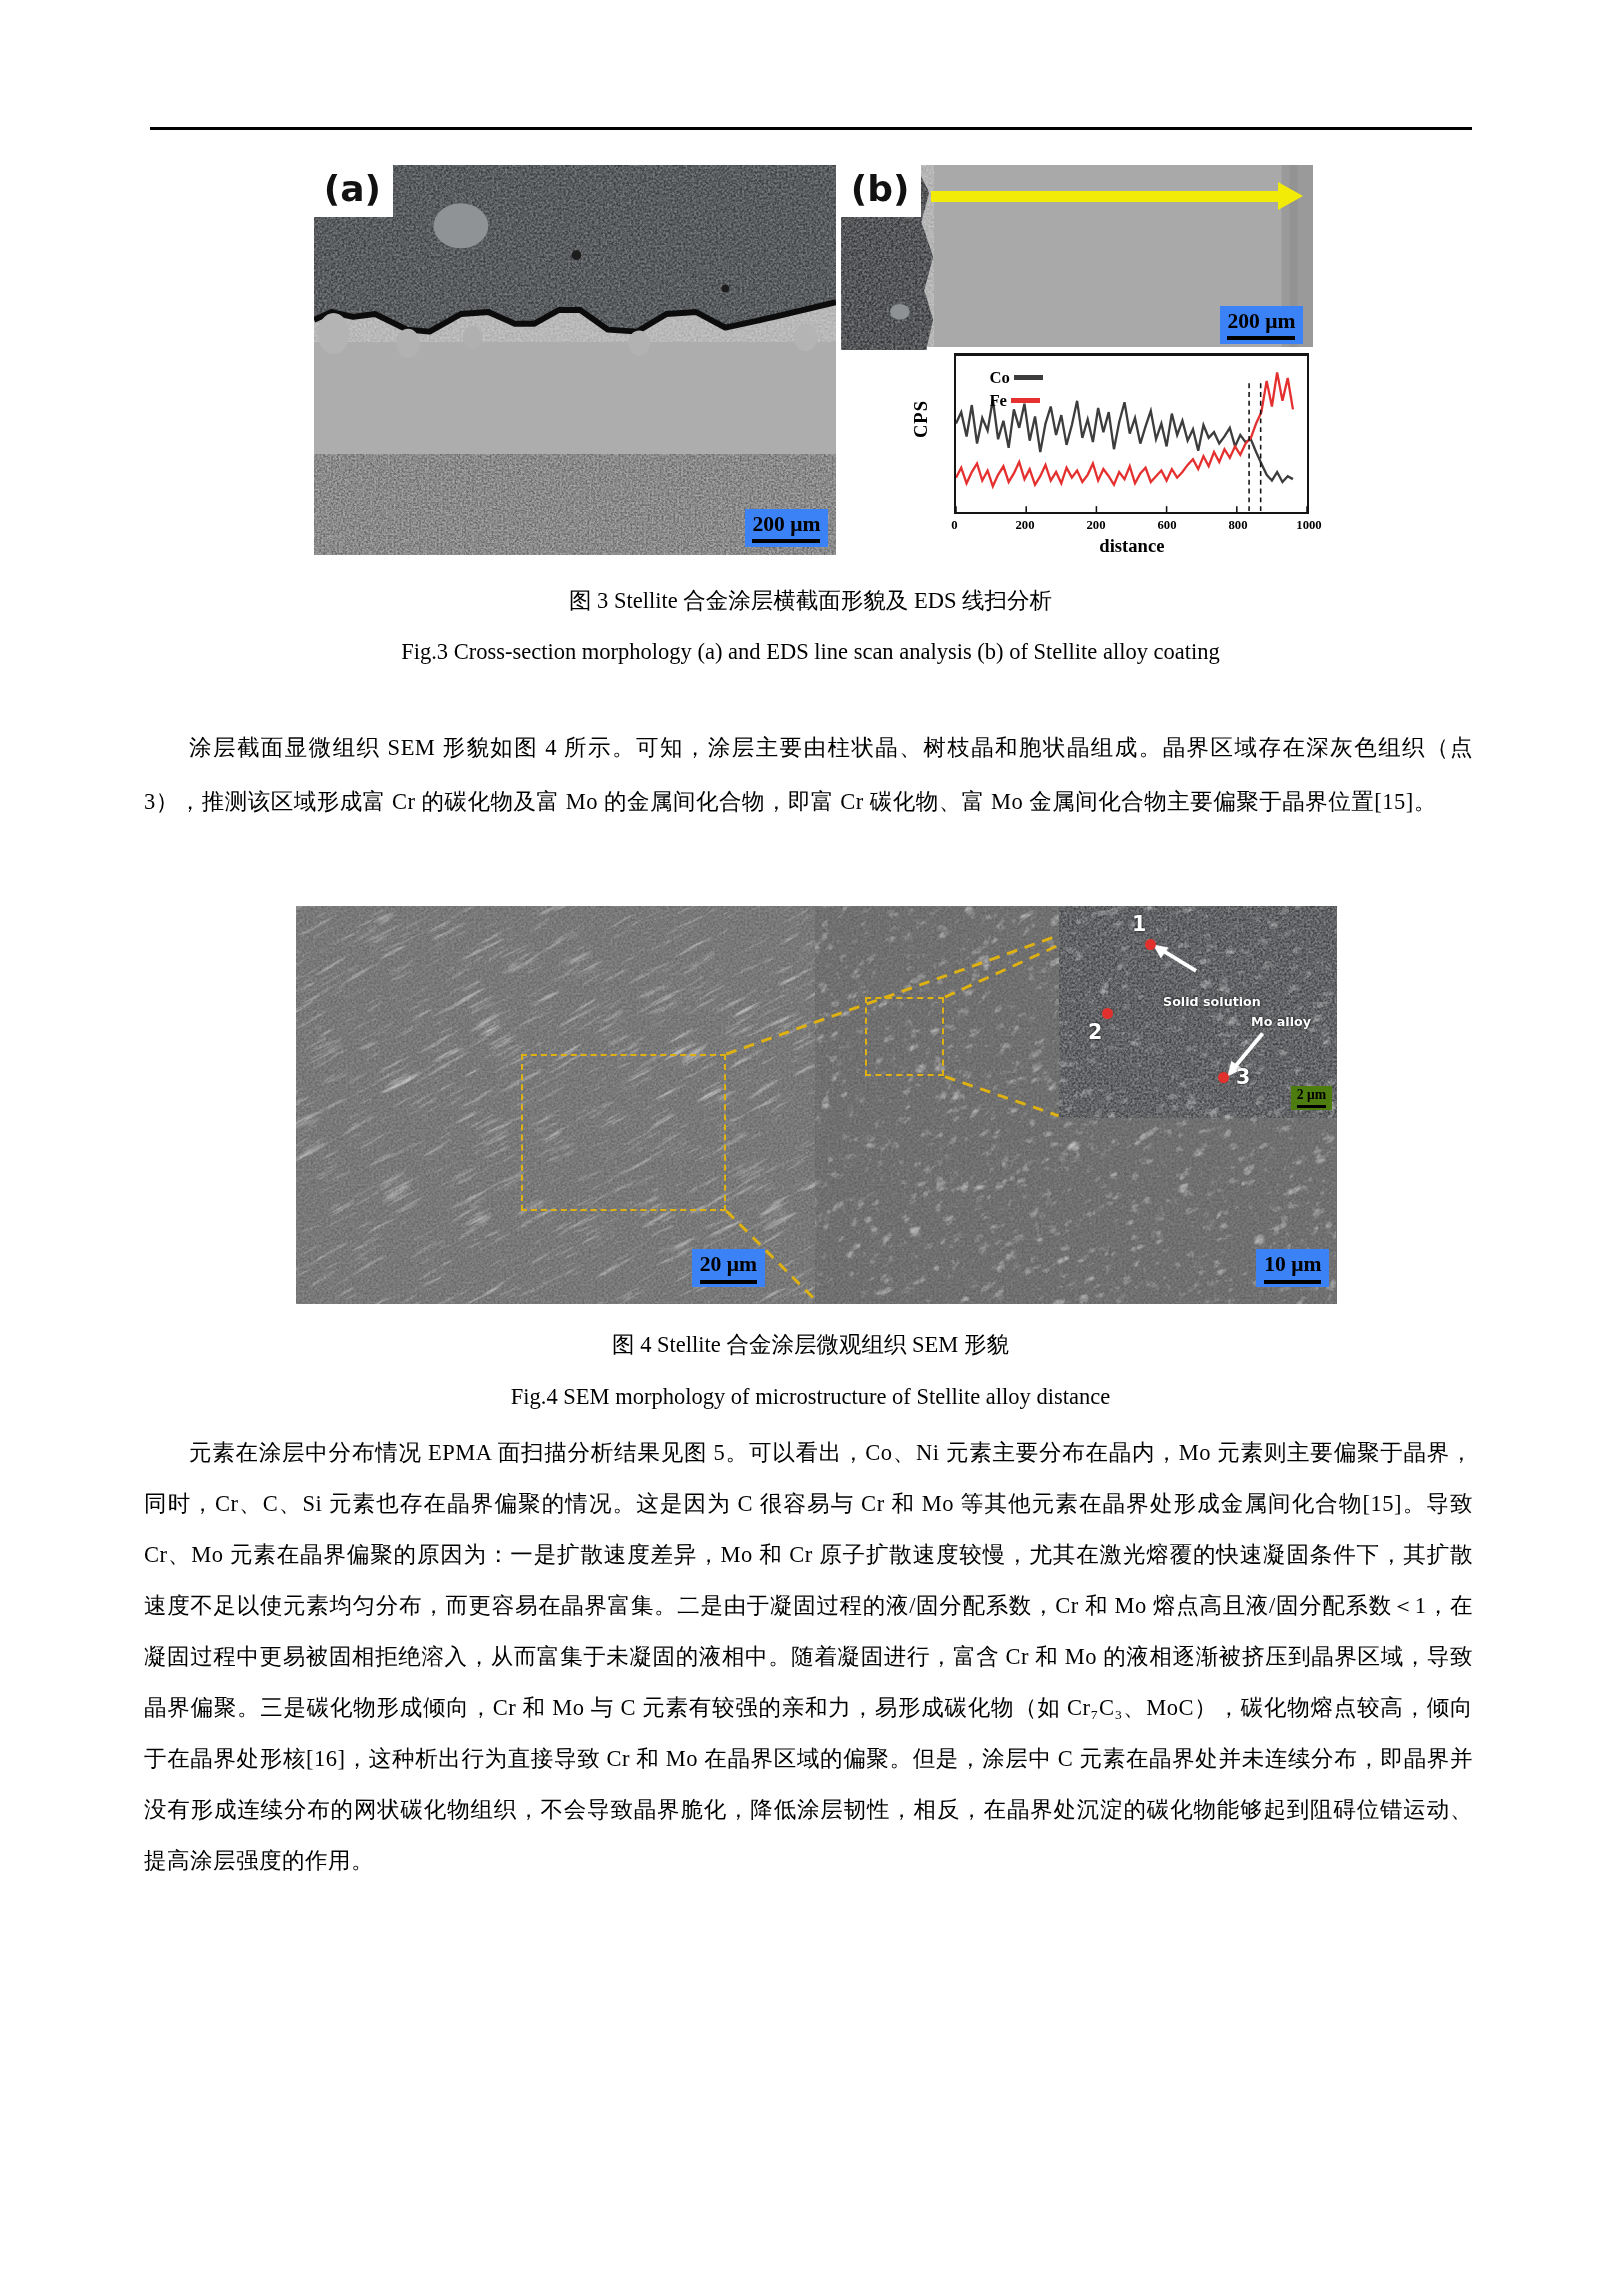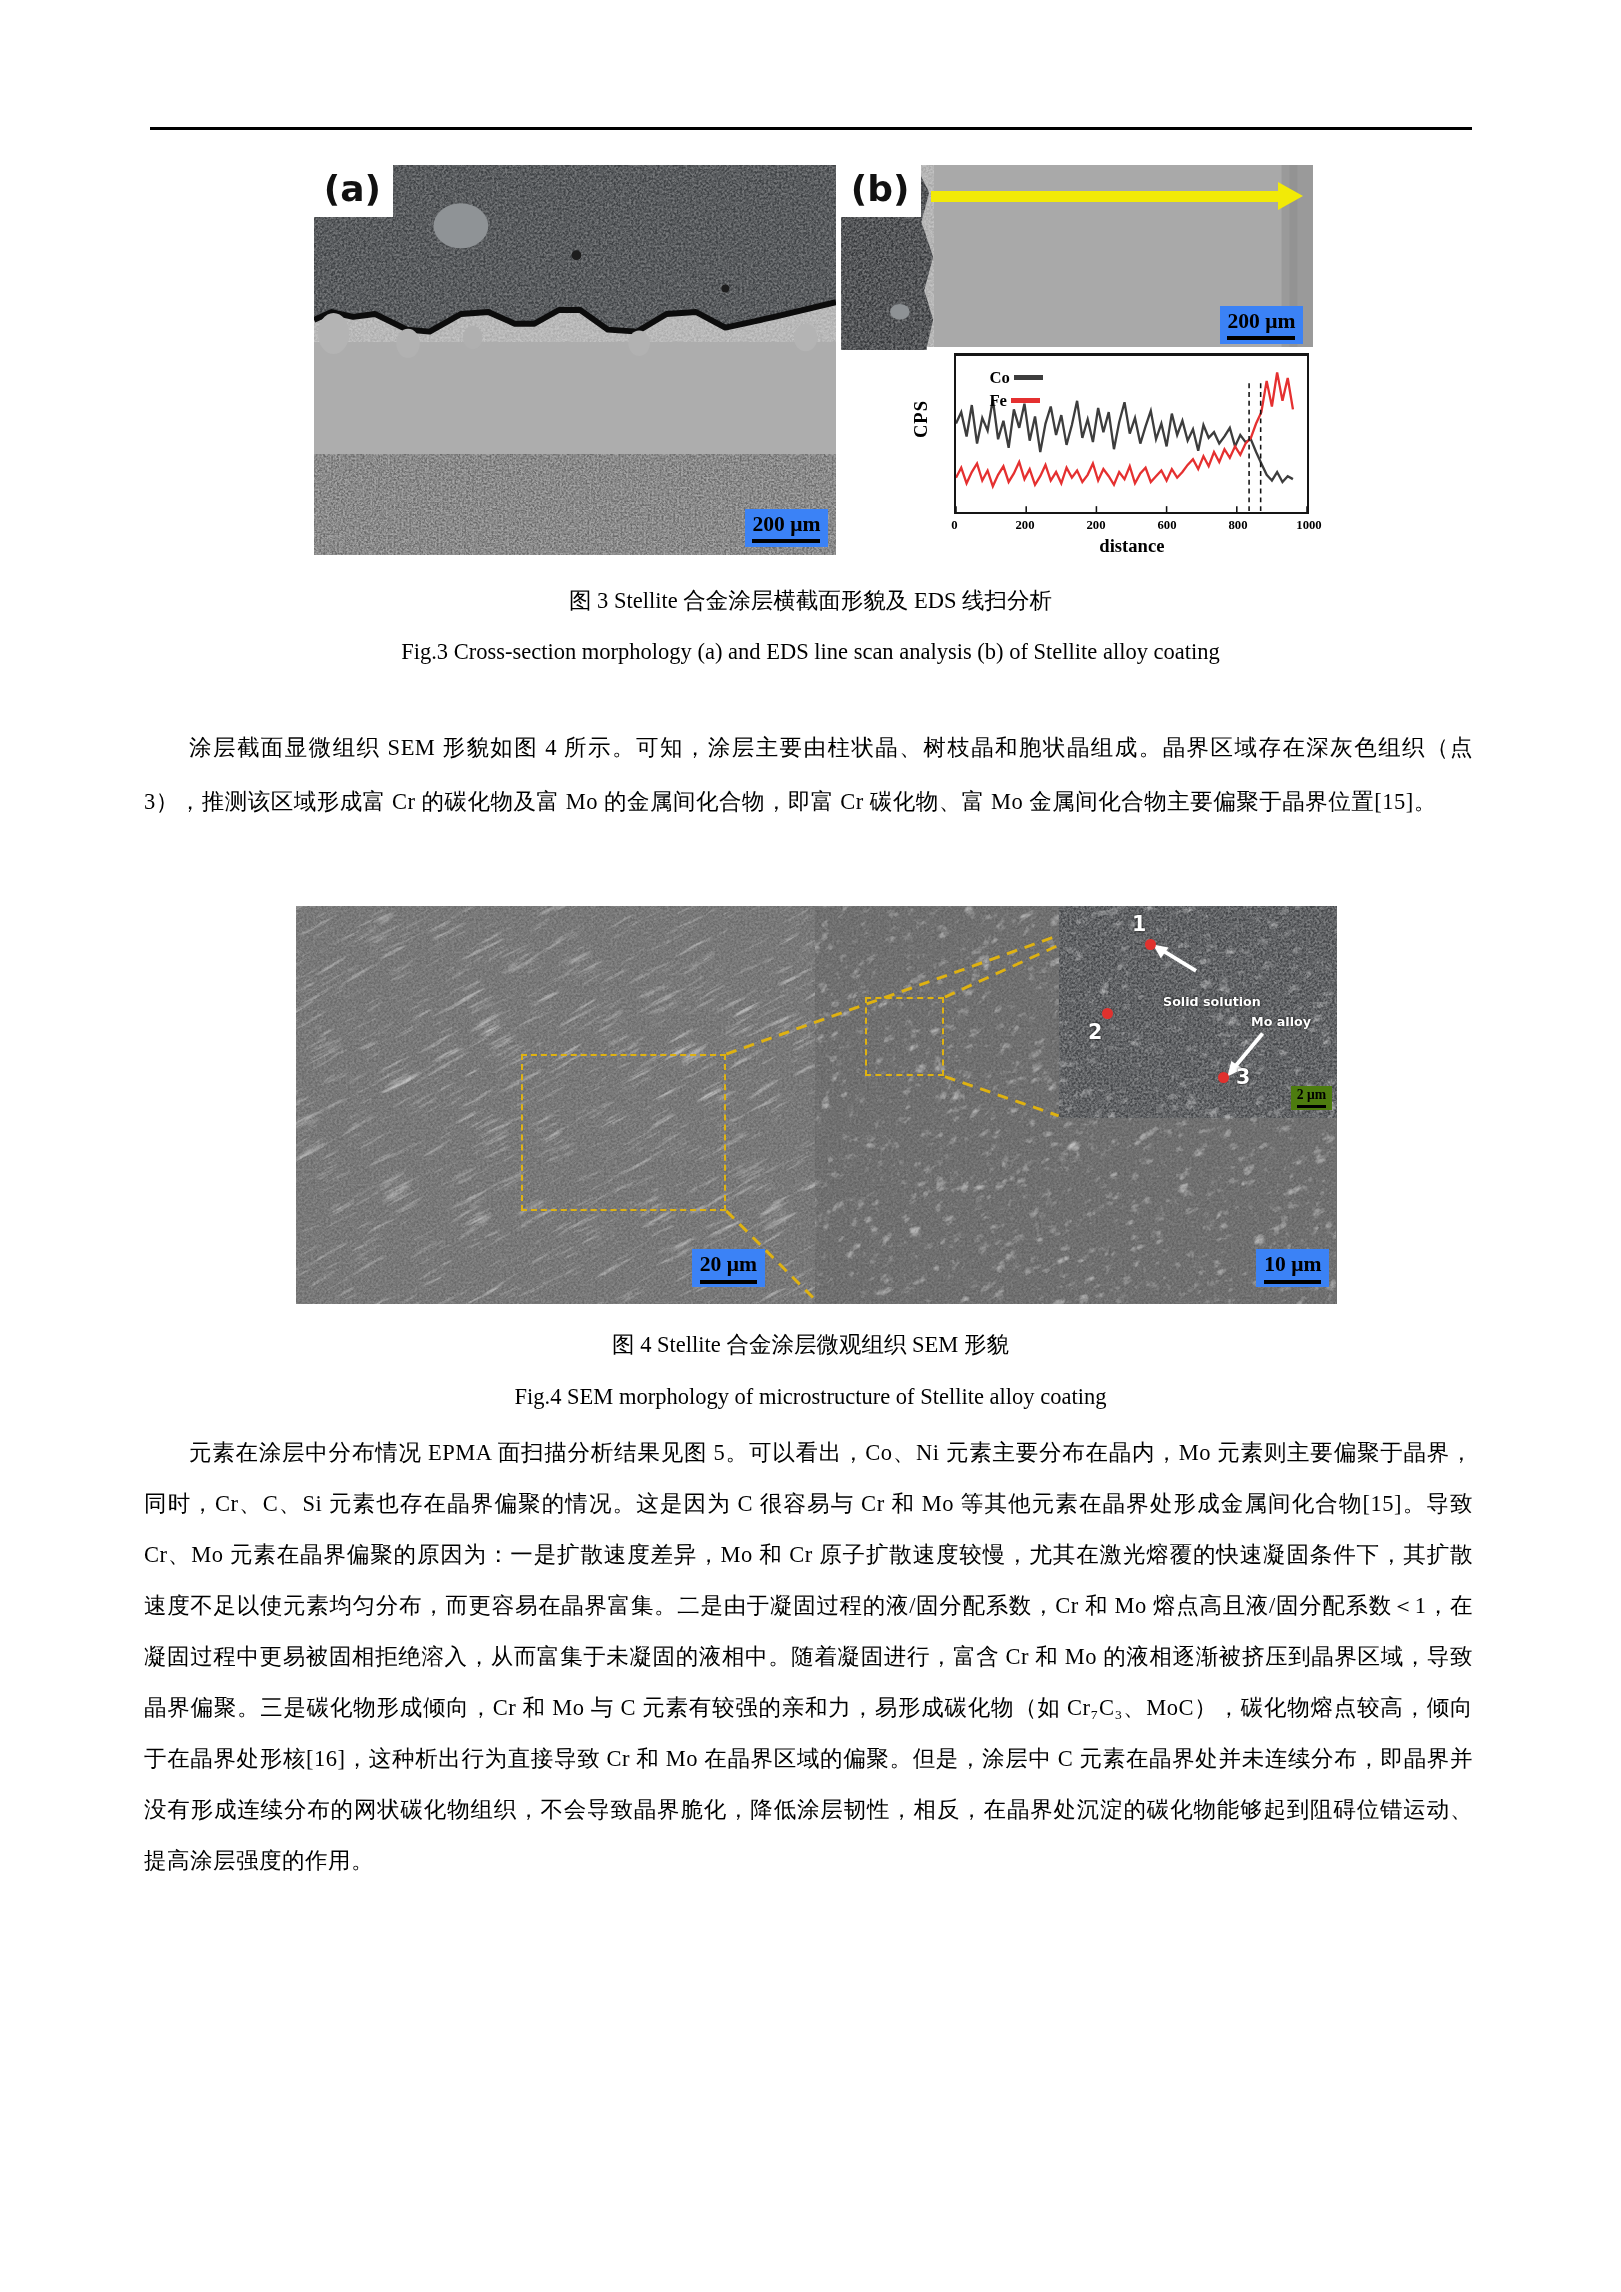--- a/index.html
+++ b/index.html
@@ -243,16 +243,16 @@
     <span>20 μm</span>
     <div class="bar"></div>
   </div>
   <div class="scalebox" style="right:7.8px; top:343px;">
     <span>10 μm</span>
     <div class="bar"></div>
   </div>
 </div>
 
 <div class="abs cap" style="top:1329px;">图 4 Stellite 合金涂层微观组织 SEM 形貌</div>
-<div class="abs cap" style="top:1384px;">Fig.4 SEM morphology of microstructure of Stellite alloy coating</div>
+<div class="abs cap" style="top:1384px;">Fig.4 SEM morphology of microstructure of Stellite alloy distance</div>
 
 <div class="abs para para2">元素在涂层中分布情况 EPMA 面扫描分析结果见图 5。可以看出，Co、Ni 元素主要分布在晶内，Mo 元素则主要偏聚于晶界，同时，Cr、C、Si 元素也存在晶界偏聚的情况。这是因为 C 很容易与 Cr 和 Mo 等其他元素在晶界处形成金属间化合物[15]。导致 Cr、Mo 元素在晶界偏聚的原因为：一是扩散速度差异，Mo 和 Cr 原子扩散速度较慢，尤其在激光熔覆的快速凝固条件下，其扩散速度不足以使元素均匀分布，而更容易在晶界富集。二是由于凝固过程的液/固分配系数，Cr 和 Mo 熔点高且液/固分配系数＜1，在凝固过程中更易被固相拒绝溶入，从而富集于未凝固的液相中。随着凝固进行，富含 Cr 和 Mo 的液相逐渐被挤压到晶界区域，导致晶界偏聚。三是碳化物形成倾向，Cr 和 Mo 与 C 元素有较强的亲和力，易形成碳化物（如 Cr₇C₃、MoC），碳化物熔点较高，倾向于在晶界处形核[16]，这种析出行为直接导致 Cr 和 Mo 在晶界区域的偏聚。但是，涂层中 C 元素在晶界处并未连续分布，即晶界并没有形成连续分布的网状碳化物组织，不会导致晶界脆化，降低涂层韧性，相反，在晶界处沉淀的碳化物能够起到阻碍位错运动、提高涂层强度的作用。</div>
 
 
 </body></html>

